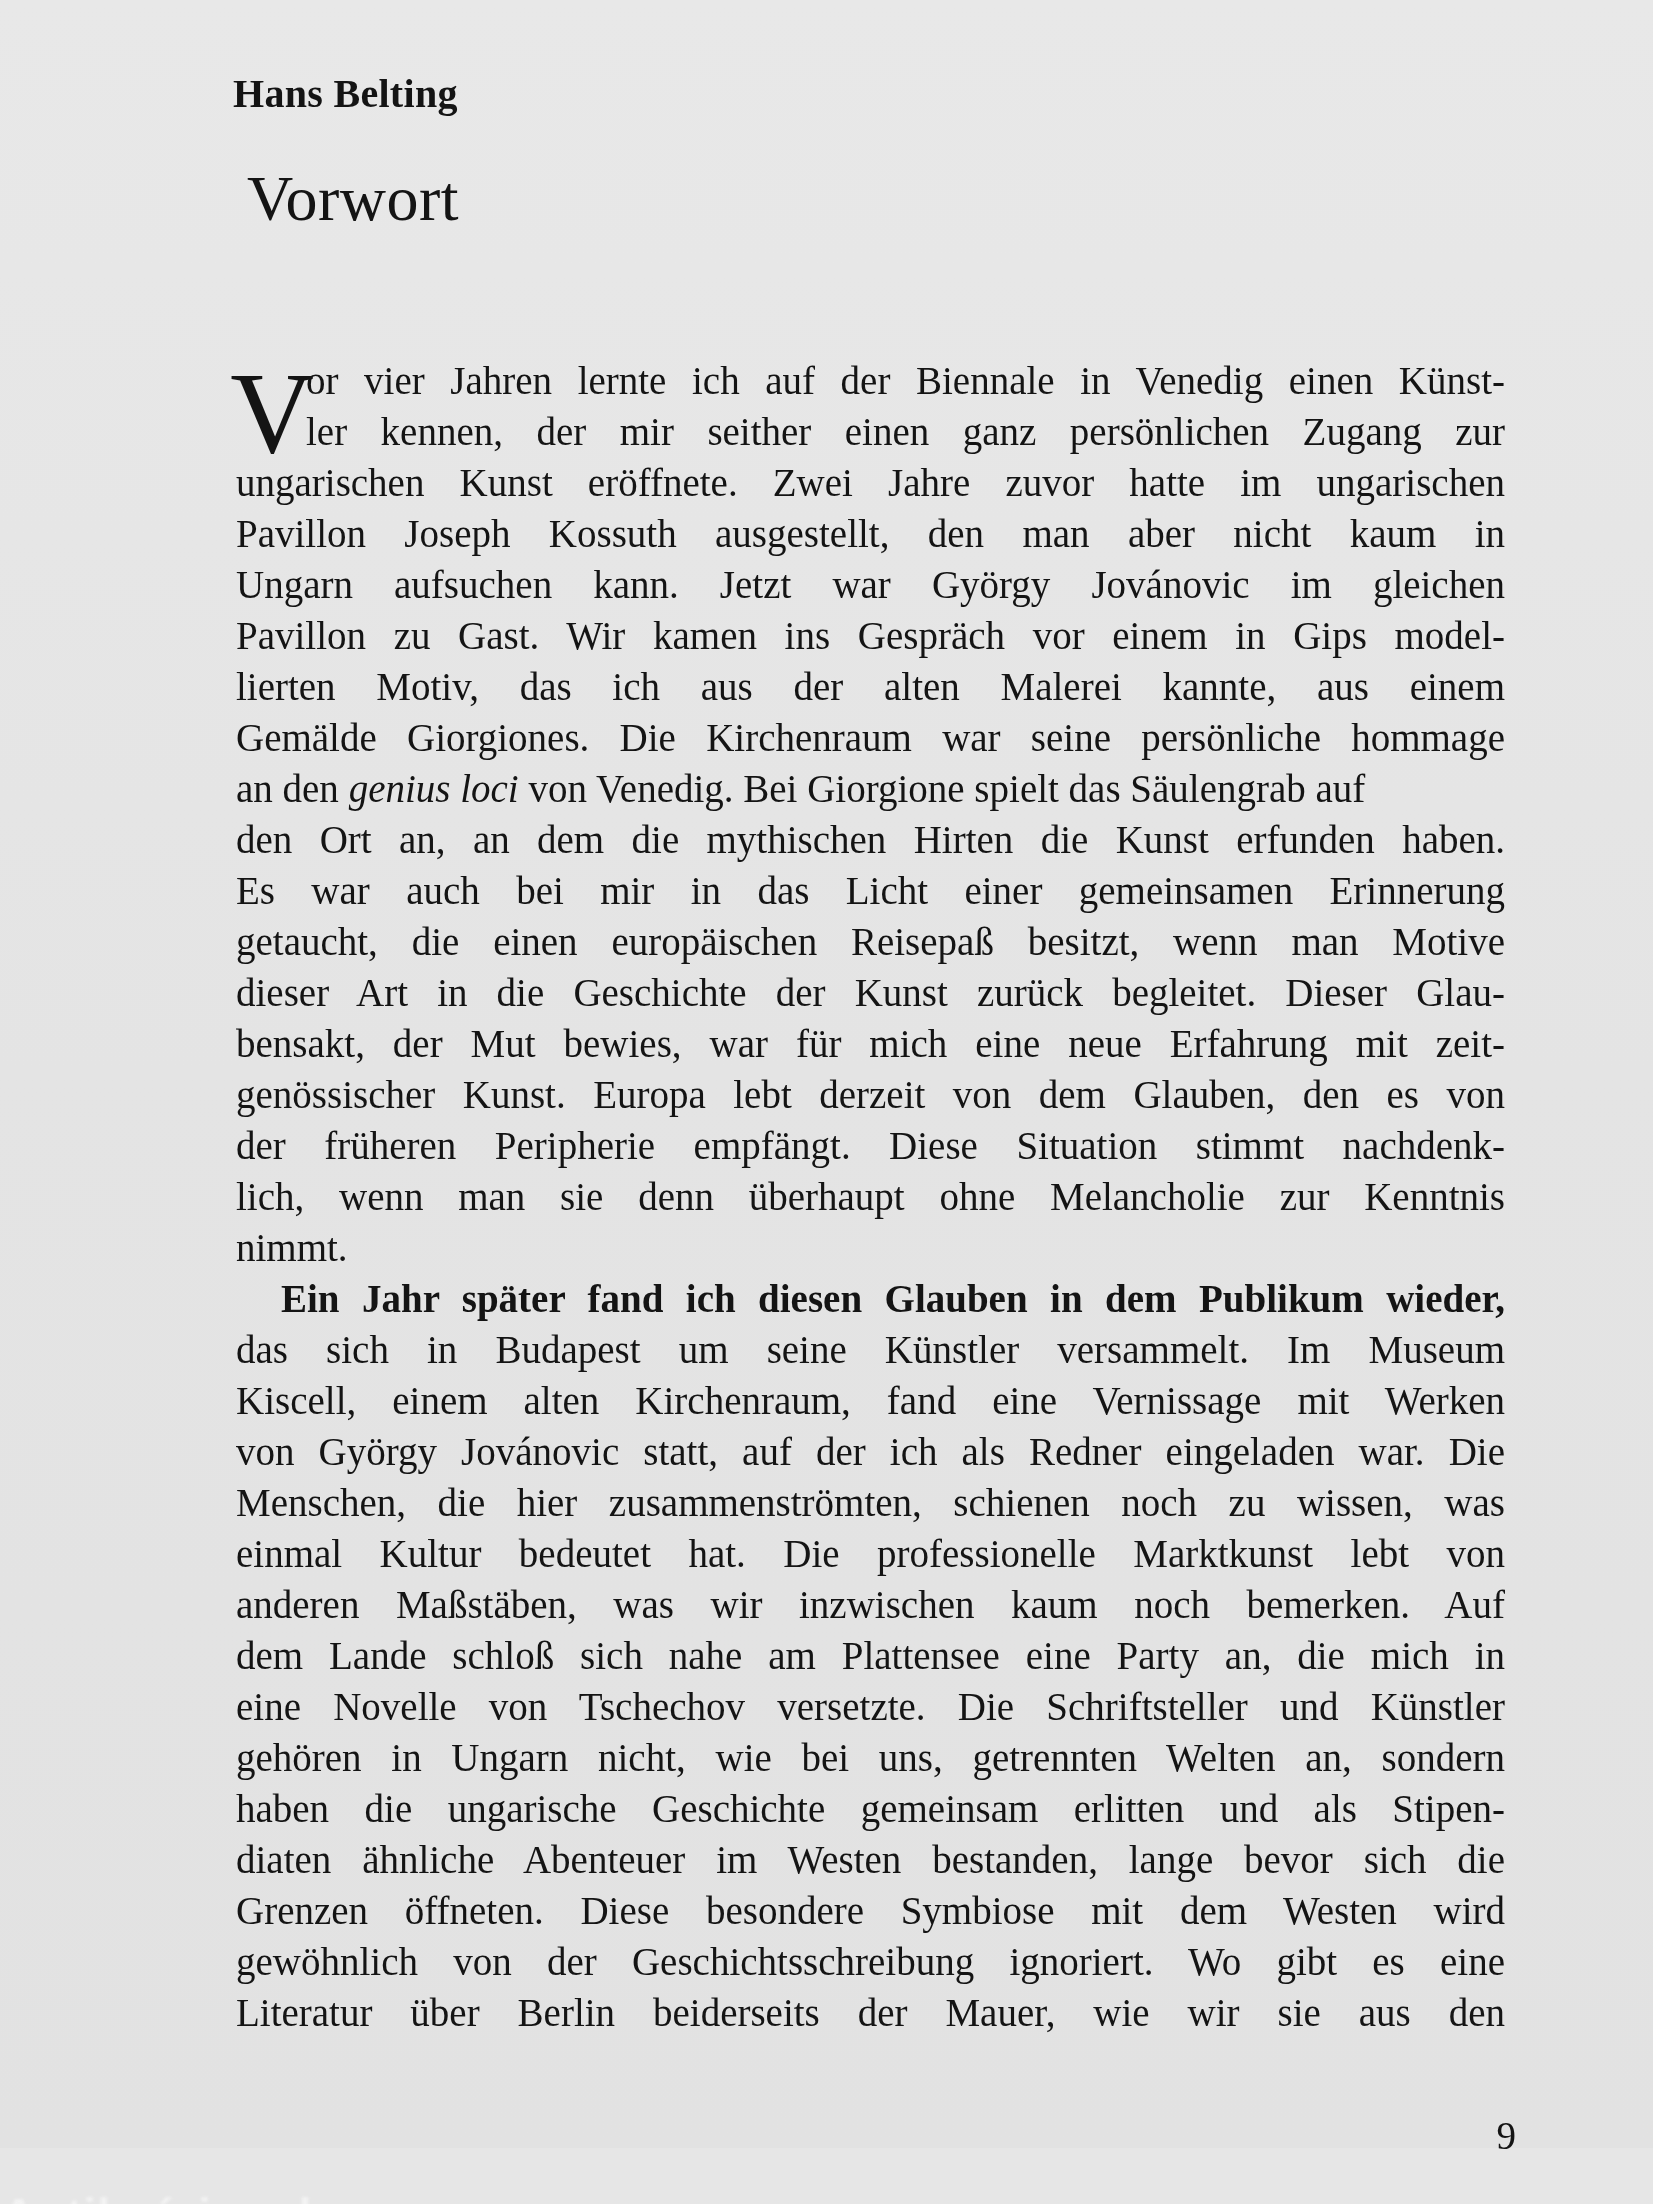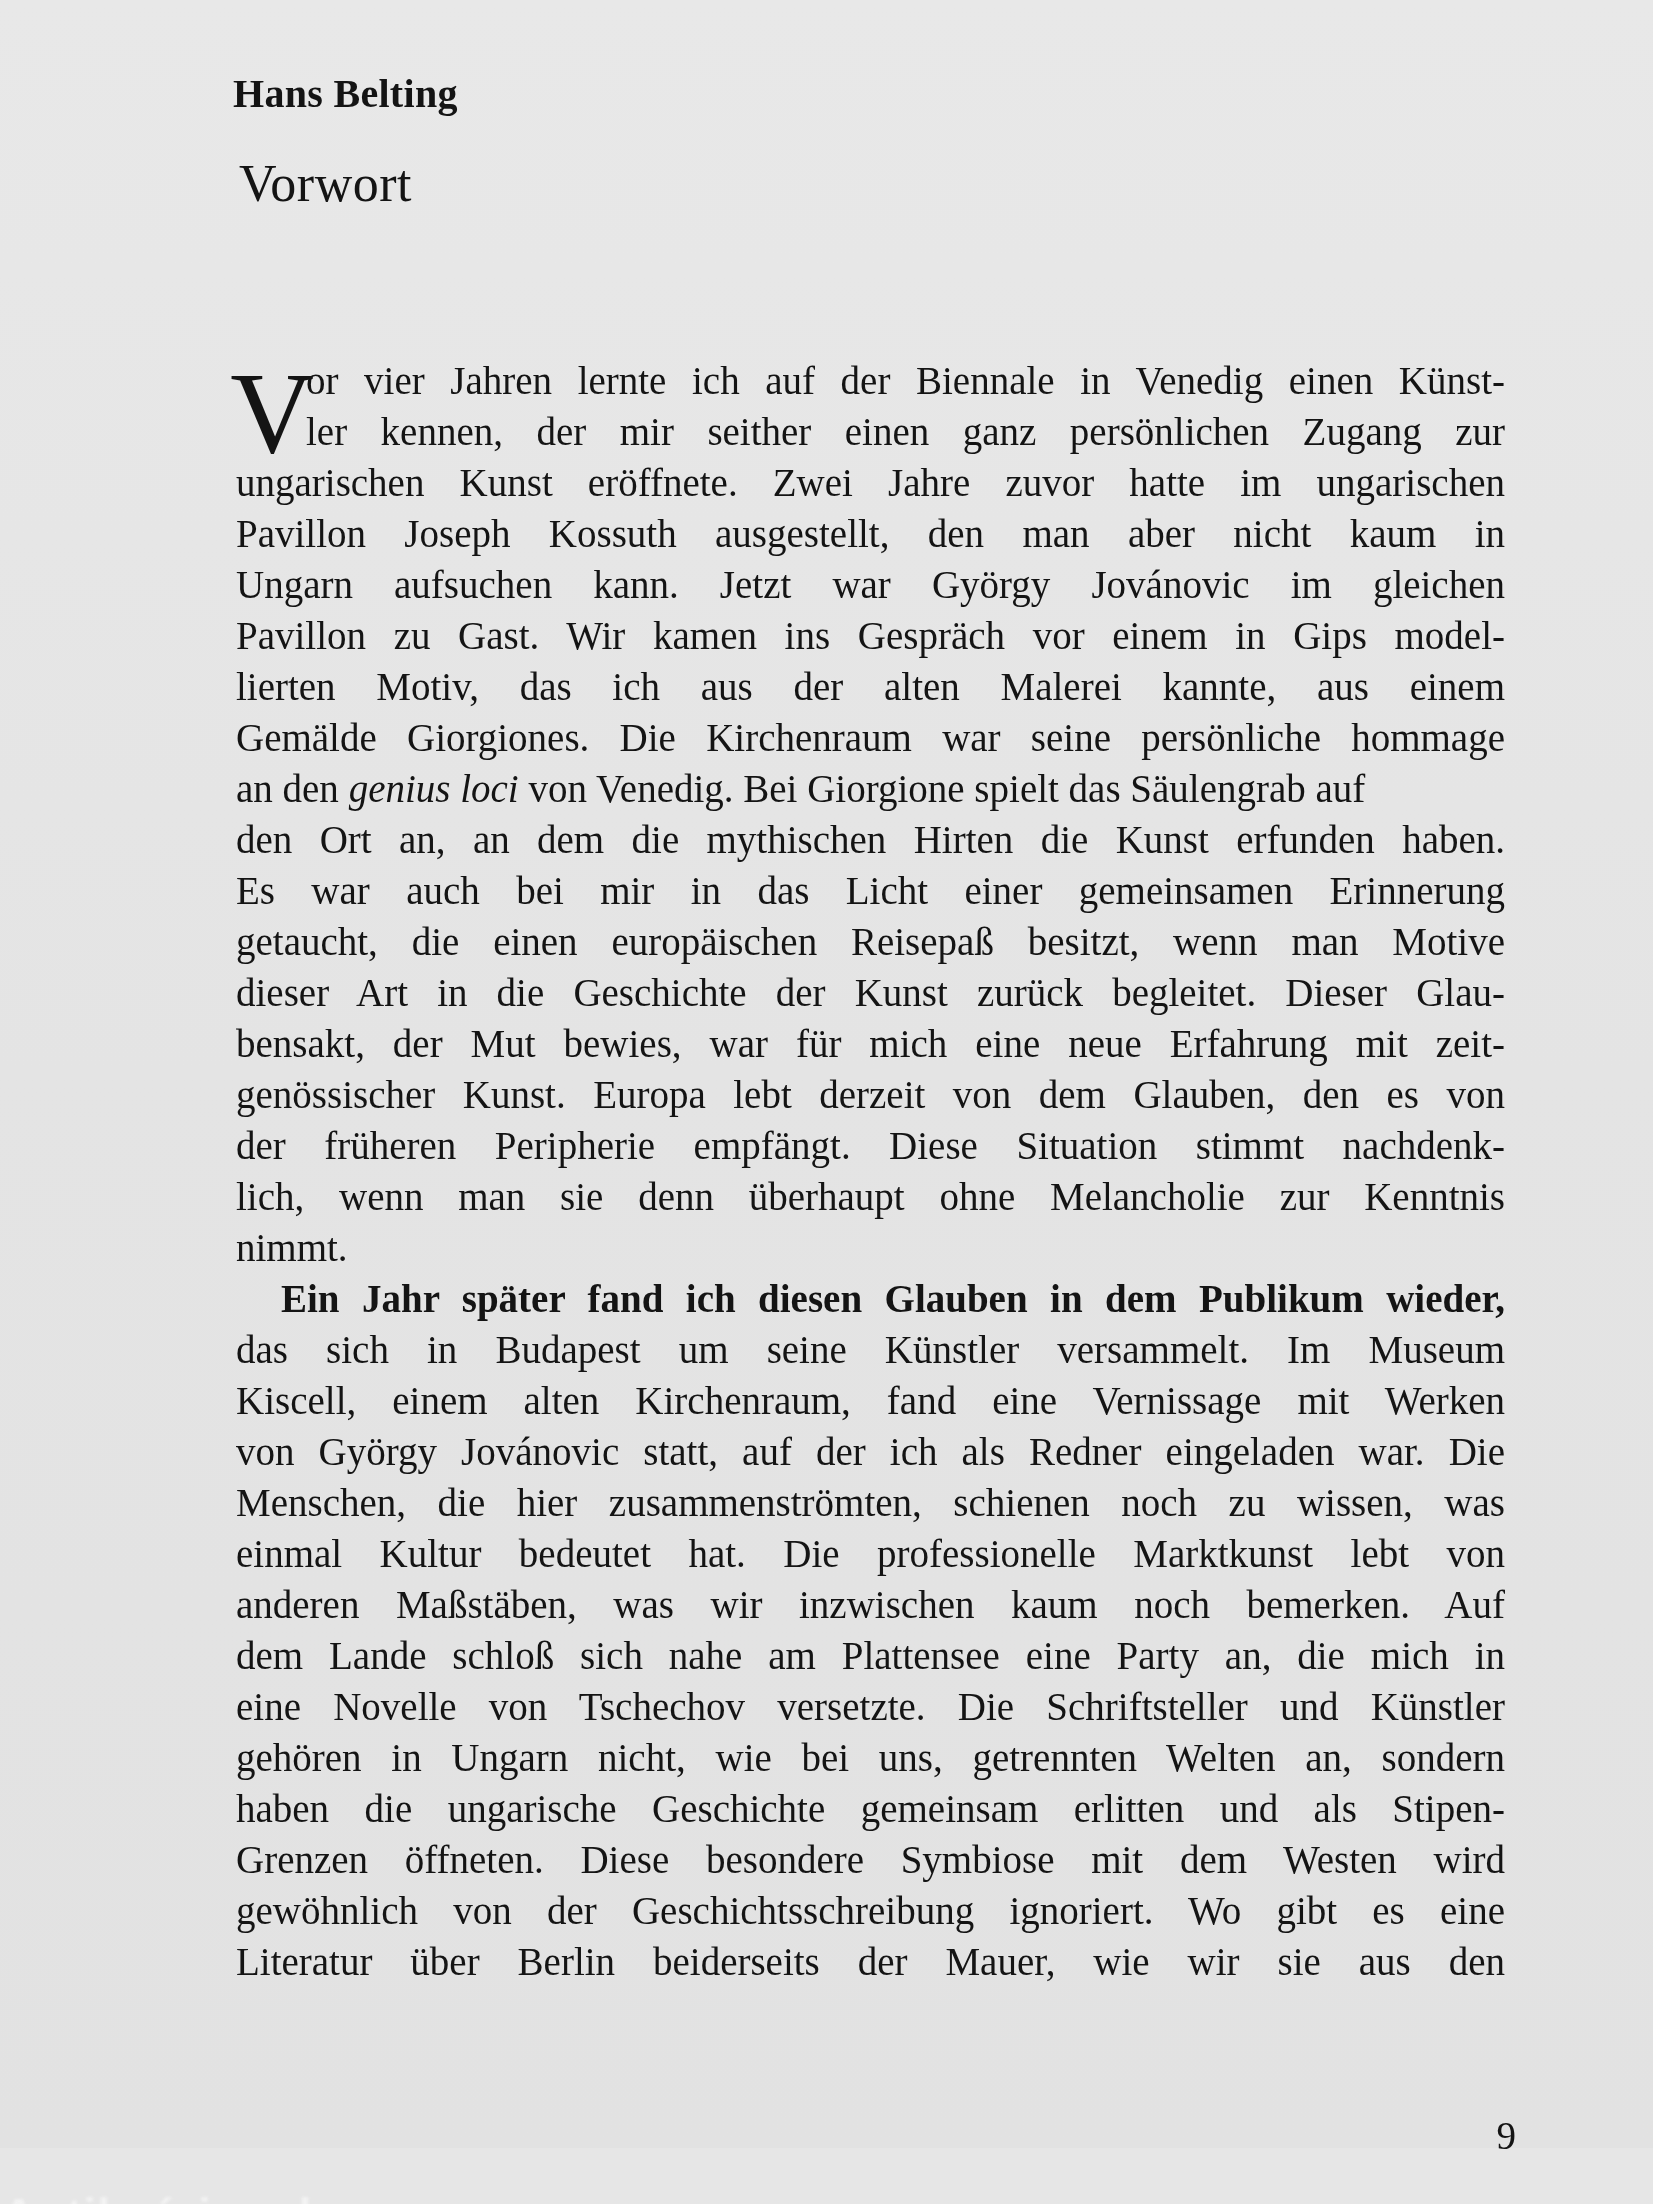--- a/index.html
+++ b/index.html
@@ -28,23 +28,23 @@
     top: 70px;
     font-size: 40px;
     font-weight: bold;
     letter-spacing: 0.3px;
     margin: 0;
   }
   .title {
     position: absolute;
     left: 231px;
     top: 146px;
-    font-size: 52px;
+    font-size: 64px;
     font-weight: normal;
-    margin: 8px;
+    margin: 16px;
     letter-spacing: 0.5px;
   }
   .body-text {
     position: absolute;
     left: 236px;
     top: 355px;
     width: 1269px;
     font-size: 39px;
     line-height: 51px;
     text-align: justify;
@@ -136,20 +136,21 @@
       <span class="line">das sich in Budapest um seine Künstler versammelt. Im Museum</span>
       <span class="line">Kiscell, einem alten Kirchenraum, fand eine Vernissage mit Werken</span>
       <span class="line">von György Jovánovic statt, auf der ich als Redner eingeladen war. Die</span>
       <span class="line">Menschen, die hier zusammenströmten, schienen noch zu wissen, was</span>
       <span class="line">einmal Kultur bedeutet hat. Die professionelle Marktkunst lebt von</span>
       <span class="line">anderen Maßstäben, was wir inzwischen kaum noch bemerken. Auf</span>
       <span class="line">dem Lande schloß sich nahe am Plattensee eine Party an, die mich in</span>
       <span class="line">eine Novelle von Tschechov versetzte. Die Schriftsteller und Künstler</span>
       <span class="line">gehören in Ungarn nicht, wie bei uns, getrennten Welten an, sondern</span>
       <span class="line">haben die ungarische Geschichte gemeinsam erlitten und als Stipen-</span>
+      <span class="line">diaten ähnliche Abenteuer im Westen bestanden, lange bevor sich die</span>
       <span class="line">Grenzen öffneten. Diese besondere Symbiose mit dem Westen wird</span>
       <span class="line">gewöhnlich von der Geschichtsschreibung ignoriert. Wo gibt es eine</span>
       <span class="line">Literatur über Berlin beiderseits der Mauer, wie wir sie aus den</span>
     </div>
   </div>
 
   <div class="page-number">9</div>
   <div class="watermark">Antikvárium.hu</div>
 </div>
 

